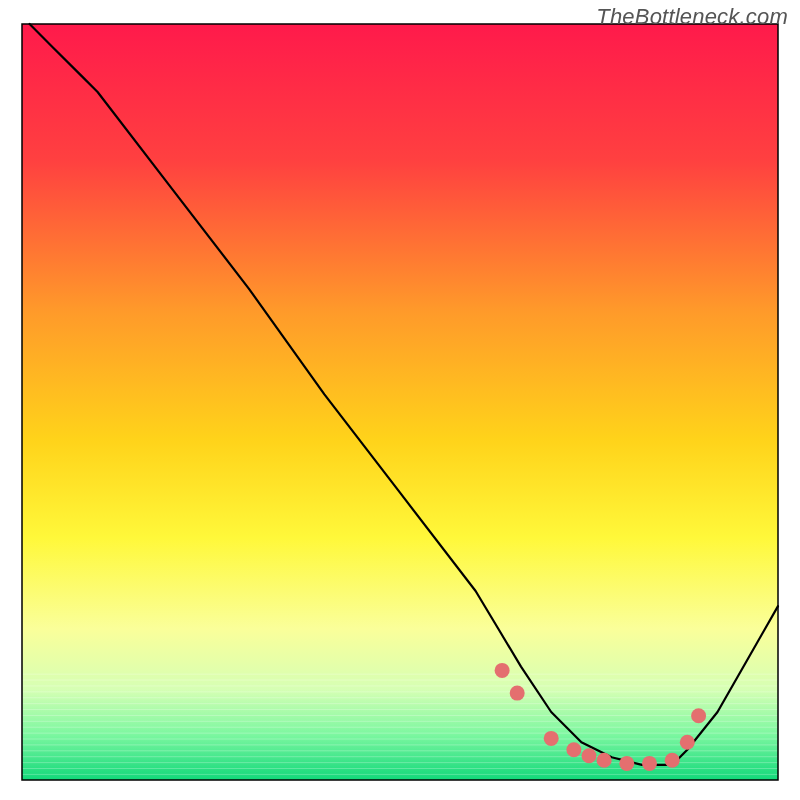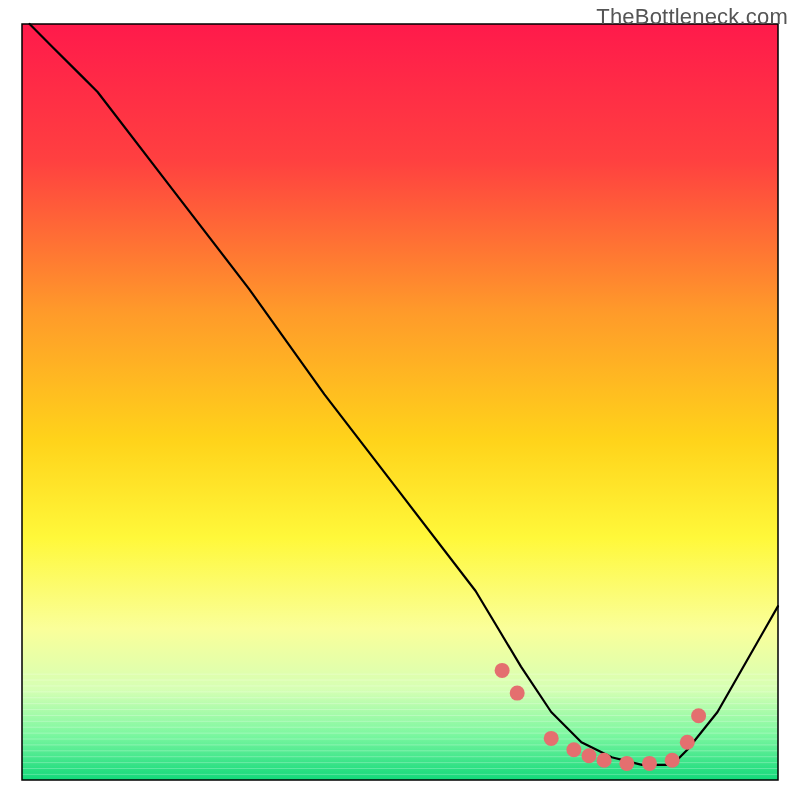--- a/index.html
+++ b/index.html
@@ -8,20 +8,21 @@
     width: 800px;
     height: 800px;
     overflow: hidden;
     background: #ffffff;
     font-family: Arial, Helvetica, sans-serif;
   }
   .container {
     width: 800px;
     height: 800px;
     position: relative;
+    font-style: italic;
   }
   svg {
     display: block;
   }
   .watermark {
     position: absolute;
     top: 4px;
     right: 12px;
     font-size: 22px;
     font-weight: 500;

